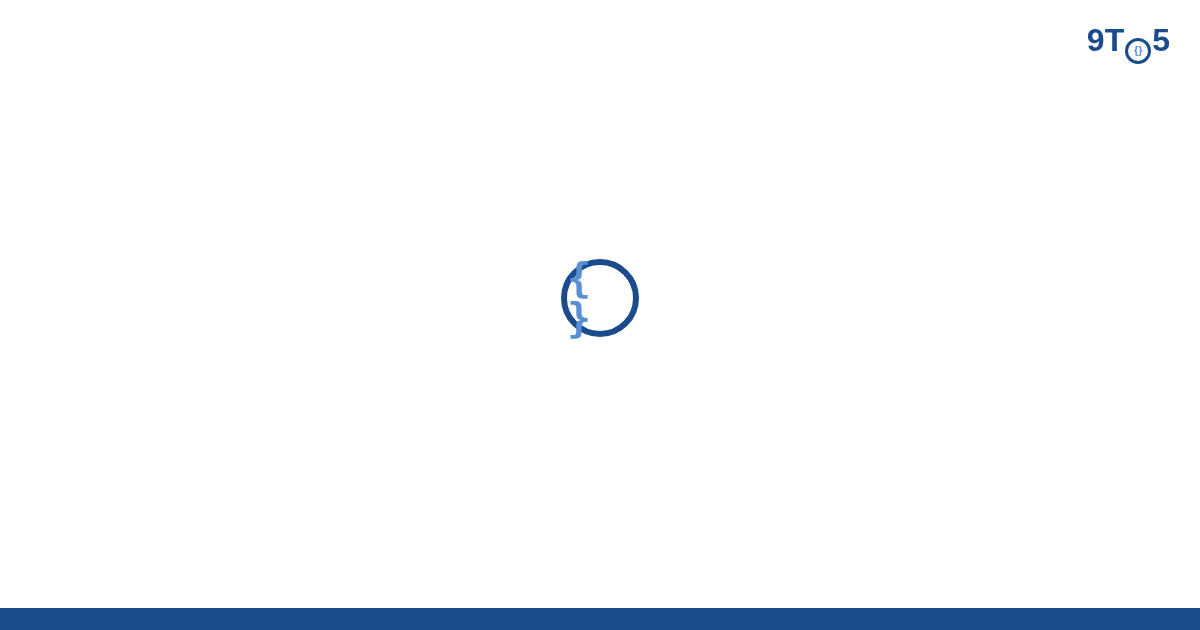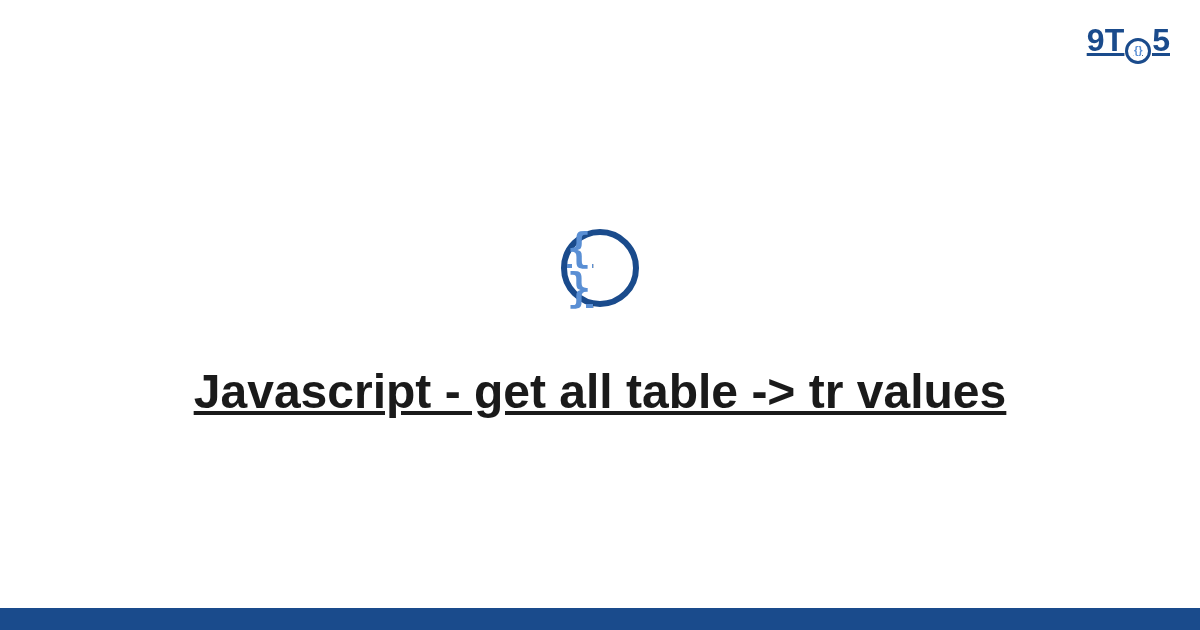--- a/index.html
+++ b/index.html
@@ -1,19 +1,18 @@
 <!DOCTYPE html>
 <html><head>
   <meta charset="utf-8">
   <style>
     * {
       margin: 0;
       padding: 0;
       box-sizing: border-box;
-      text-decoration: underline;
     }
     
     body {
       width: 1200px;
       height: 630px;
       font-family: -apple-system, BlinkMacSystemFont, "Segoe UI", Helvetica, Arial, sans-serif;
       background: #ffffff;
       position: relative;
       overflow: hidden;
     }
@@ -124,16 +123,15 @@
   <span class="logo-o">
     <span class="logo-o-inner">{}</span>
   </span>
   <span class="logo-5">5</span>
 </div>
 
 <div class="content">
   <div class="icon-wrapper">
     <span class="icon-braces">{ }</span>
   </div>
-  <h1 class="title">Javascript - get all table -&gt; tr values</h1>
 </div>
 
 <div class="footer-bar"></div>
 
 </body></html>

